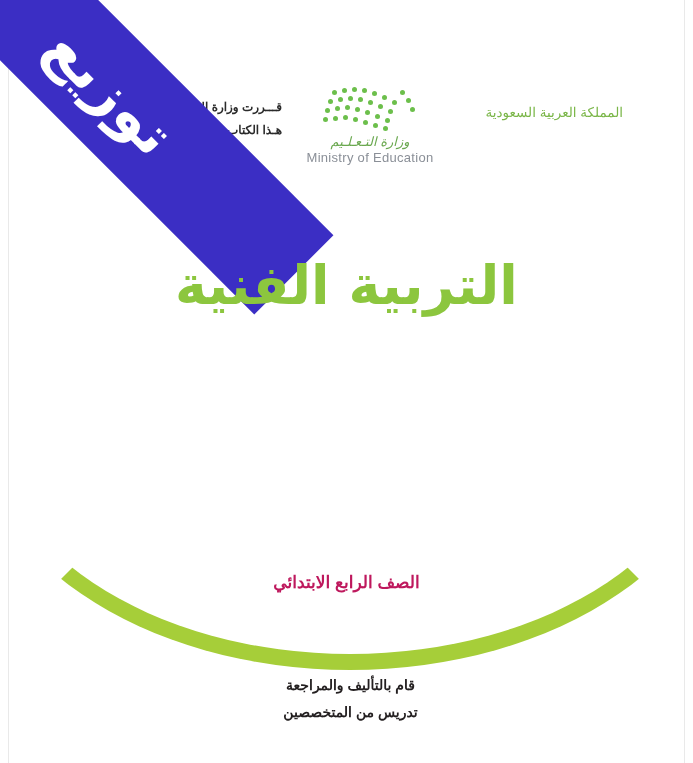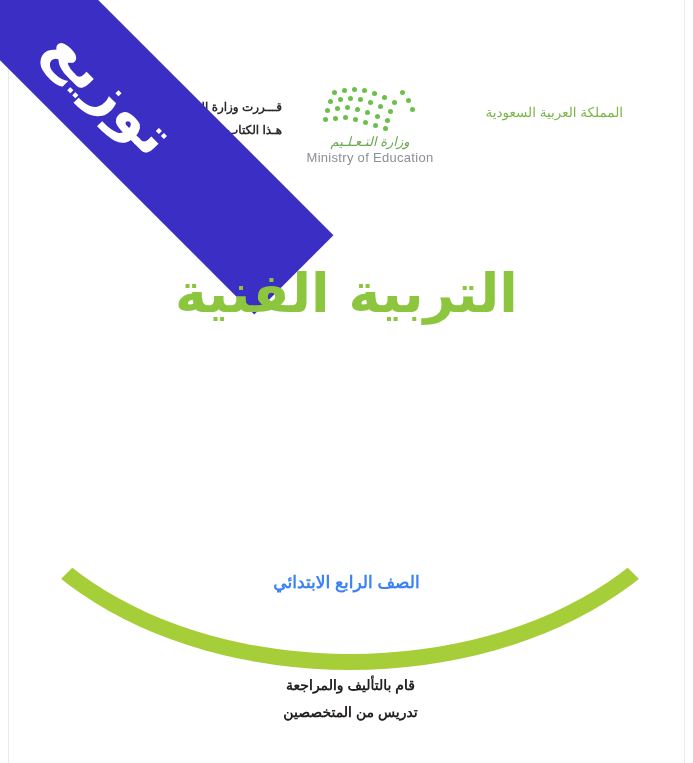--- a/index.html
+++ b/index.html
@@ -145,40 +145,40 @@
     color: #ffffff;
     font-size: 58px;
     font-weight: bold;
     direction: rtl;
     font-family: "DejaVu Sans", sans-serif;
   }
 
   
   .title {
     position: absolute;
-    top: 262px;
+    top: 254px;
     left: 0;
     width: 693px;
     text-align: center;
     color: #8cc63e;
     font-size: 54px;
     font-weight: bold;
     direction: rtl;
     font-family: "DejaVu Sans", sans-serif;
     letter-spacing: -1px;
   }
 
   
   .grade {
     position: absolute;
     top: 572px;
     left: 0;
     width: 693px;
     text-align: center;
-    color: #3b82f6;
+    color: #be185d;
     font-size: 17px;
     font-weight: bold;
     direction: rtl;
   }
 
   
   .authors {
     position: absolute;
     top: 672px;
     left: 4px;

